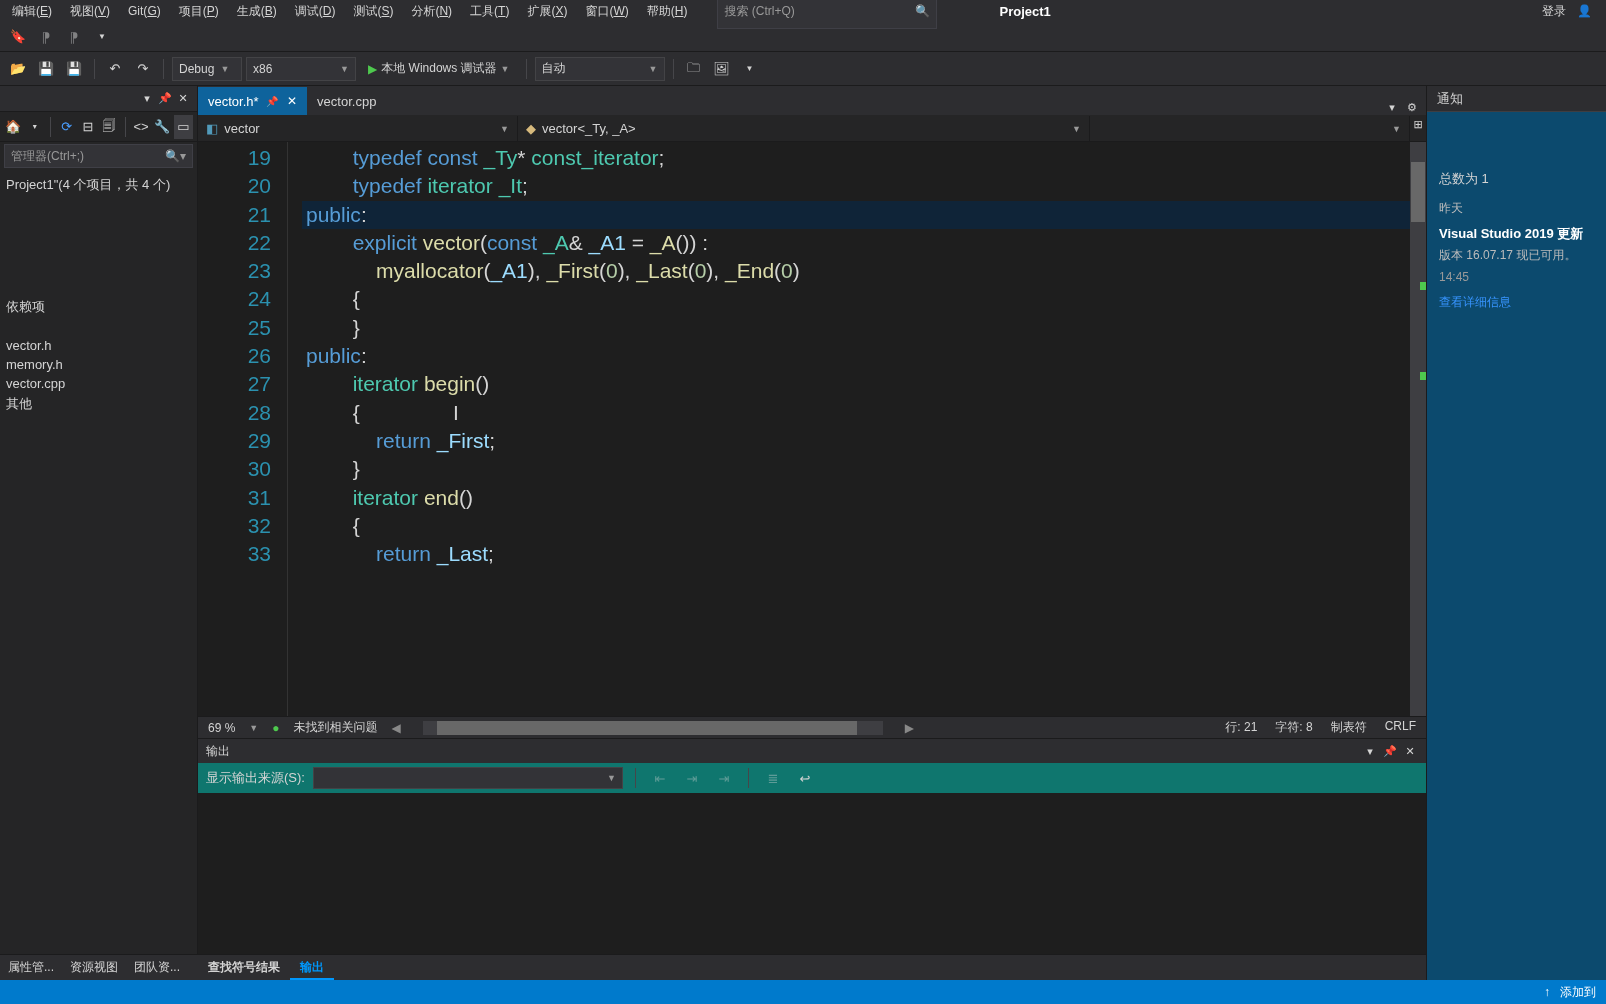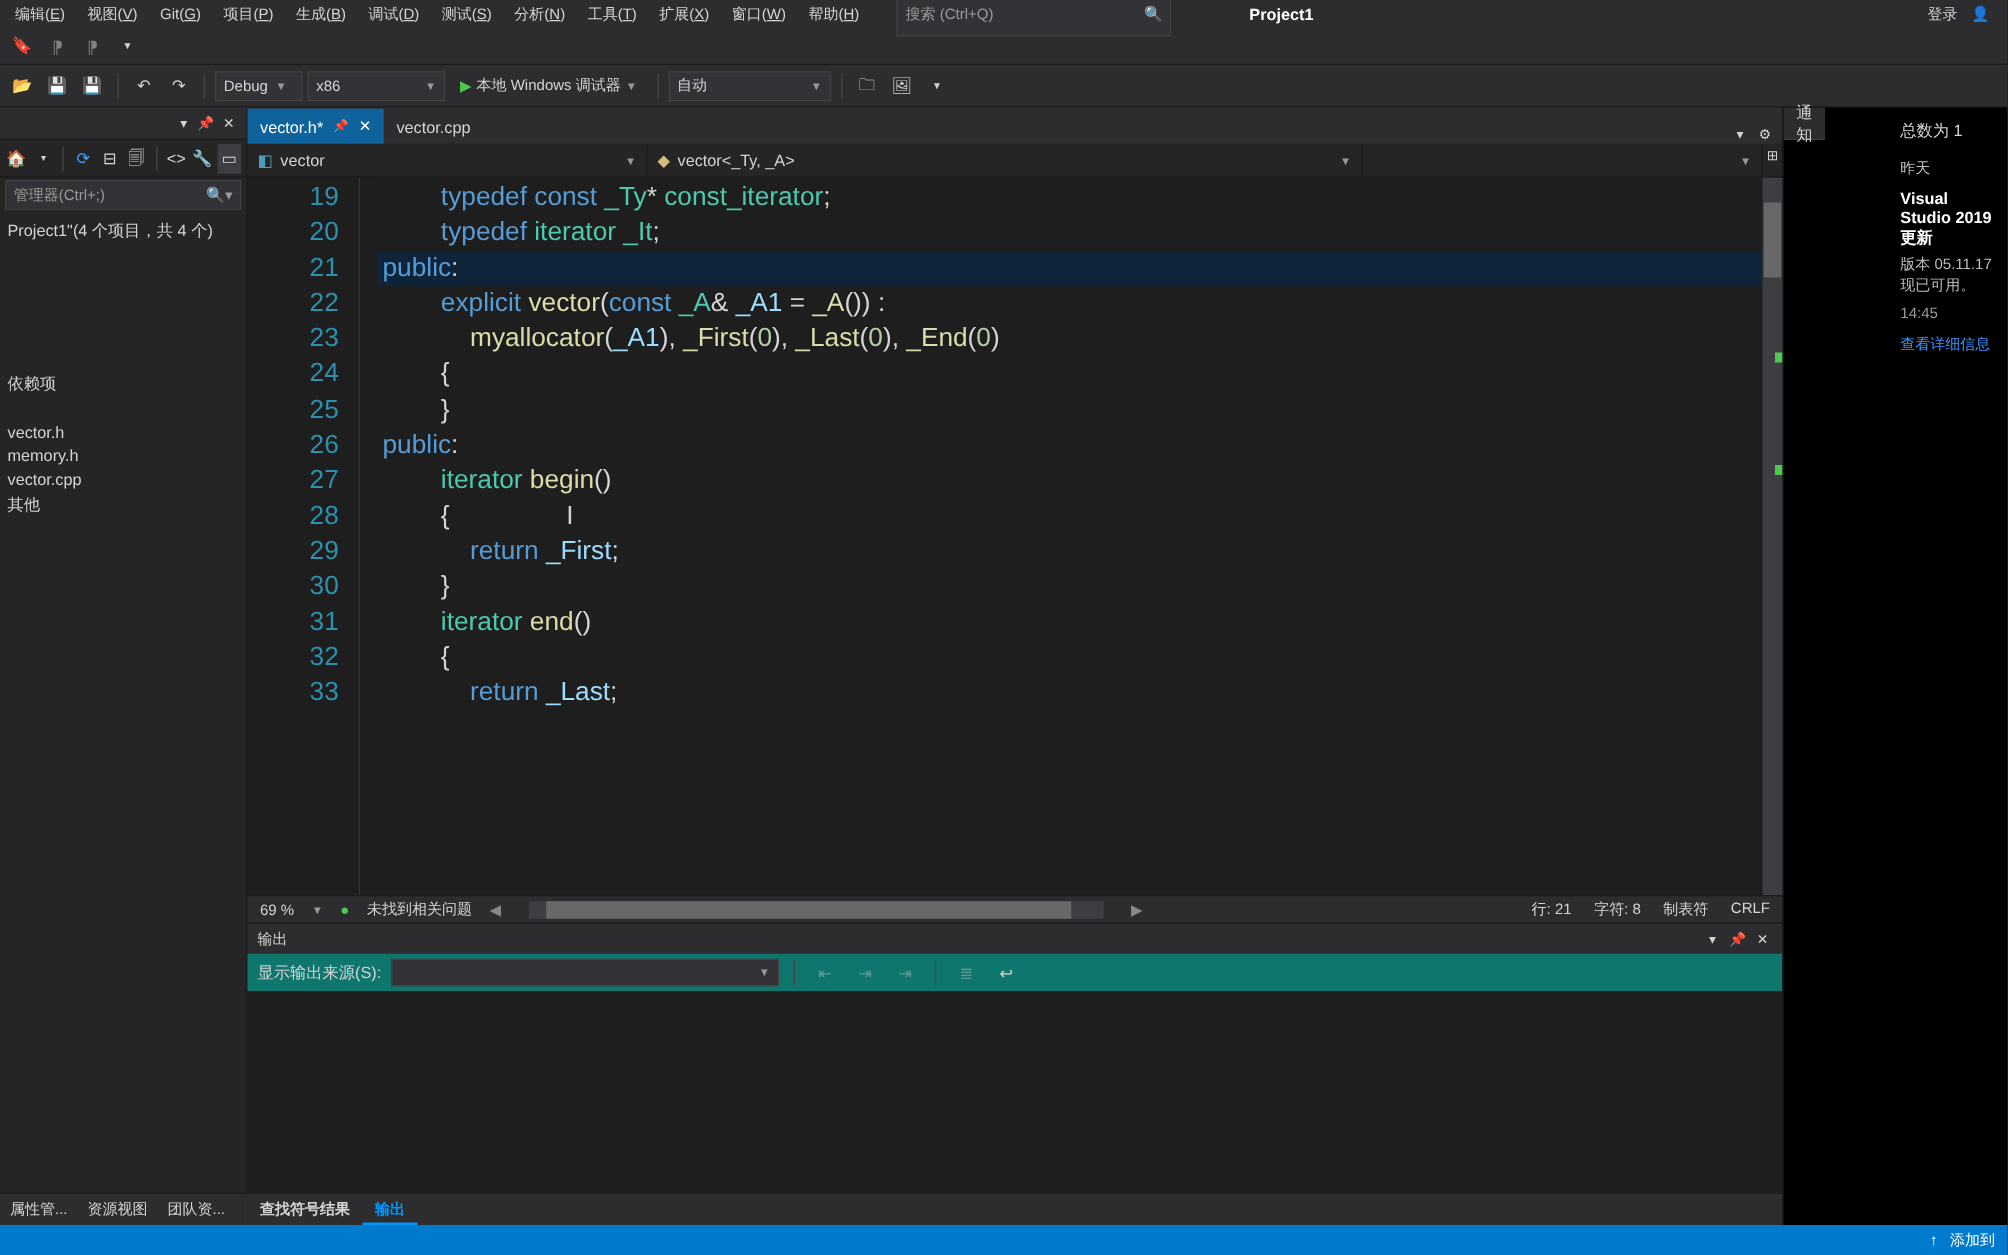--- a/index.html
+++ b/index.html
@@ -89,21 +89,21 @@
 .output-header { height: 24px; display: flex; align-items: center; padding: 0 8px; color: #d4d4d4; font-size: 12px; background: #2d2d30; }
 .output-header-right { margin-left: auto; display: flex; gap: 4px; }
 .output-toolbar { height: 30px; display: flex; align-items: center; padding: 0 8px; gap: 8px; background: #0f766e; }
 .output-body { flex: 1; background: #1e1e1e; }
 .output-dd { width: 310px; height: 22px; background: #333337; border: 1px solid #434346; display: flex; align-items: center; padding: 0 6px; }
 .output-tabs { height: 26px; display: flex; background: #2d2d30; border-top: 1px solid #1b1b1c; font-weight: bold; }
 .out-tab { padding: 4px 10px; font-size: 12px; color: #d4d4d4; cursor: pointer; }
 .out-tab.active { color: #0097fb; border-bottom: 2px solid #0097fb; }
 
 
-.notify-panel { width: 180px; background: #000000; border-left: 1px solid #1b1b1c; display: flex; flex-direction: row; gap: 48px; }
+.notify-panel { width: 180px; background: #0c4a6e; border-left: 1px solid #1b1b1c; display: flex; flex-direction: column; gap: 48px; }
 .notify-header { height: 26px; display: flex; align-items: center; padding: 0 10px; font-size: 13px; color: #d4d4d4; background: #2d2d30; border-bottom: 1px solid #3e3e42; }
 .notify-body { padding: 10px 12px; font-size: 13px; }
 .notify-count { margin-bottom: 12px; color: #d4d4d4; }
 .notify-date { color: #bbb; font-size: 12px; margin-bottom: 8px; font-family: Liberation Serif, serif; }
 .notify-title { color: #fff; font-weight: 600; margin-bottom: 4px; }
 .notify-desc { color: #bbb; font-size: 12px; margin-bottom: 6px; }
 .notify-time { color: #999; font-size: 12px; margin-bottom: 10px; }
 .notify-link { color: #3794ff; font-size: 12px; cursor: pointer; }
 
 
@@ -313,21 +313,21 @@
       </div>
     </div>
   </div>
 
   <div class="notify-panel">
     <div class="notify-header">通知</div>
     <div class="notify-body">
       <div class="notify-count">总数为 1</div>
       <div class="notify-date">昨天</div>
       <div class="notify-title">Visual Studio 2019 更新</div>
-      <div class="notify-desc">版本 05.11.17 现已可用。</div>
+      <div class="notify-desc">版本 16.07.17 现已可用。</div>
       <div class="notify-time">14:45</div>
       <div class="notify-link">查看详细信息</div>
     </div>
   </div>
 </div>
 
 <div class="sol-tabs">
   <div class="sol-tab">属性管...</div>
   <div class="sol-tab">资源视图</div>
   <div class="sol-tab">团队资...</div>

